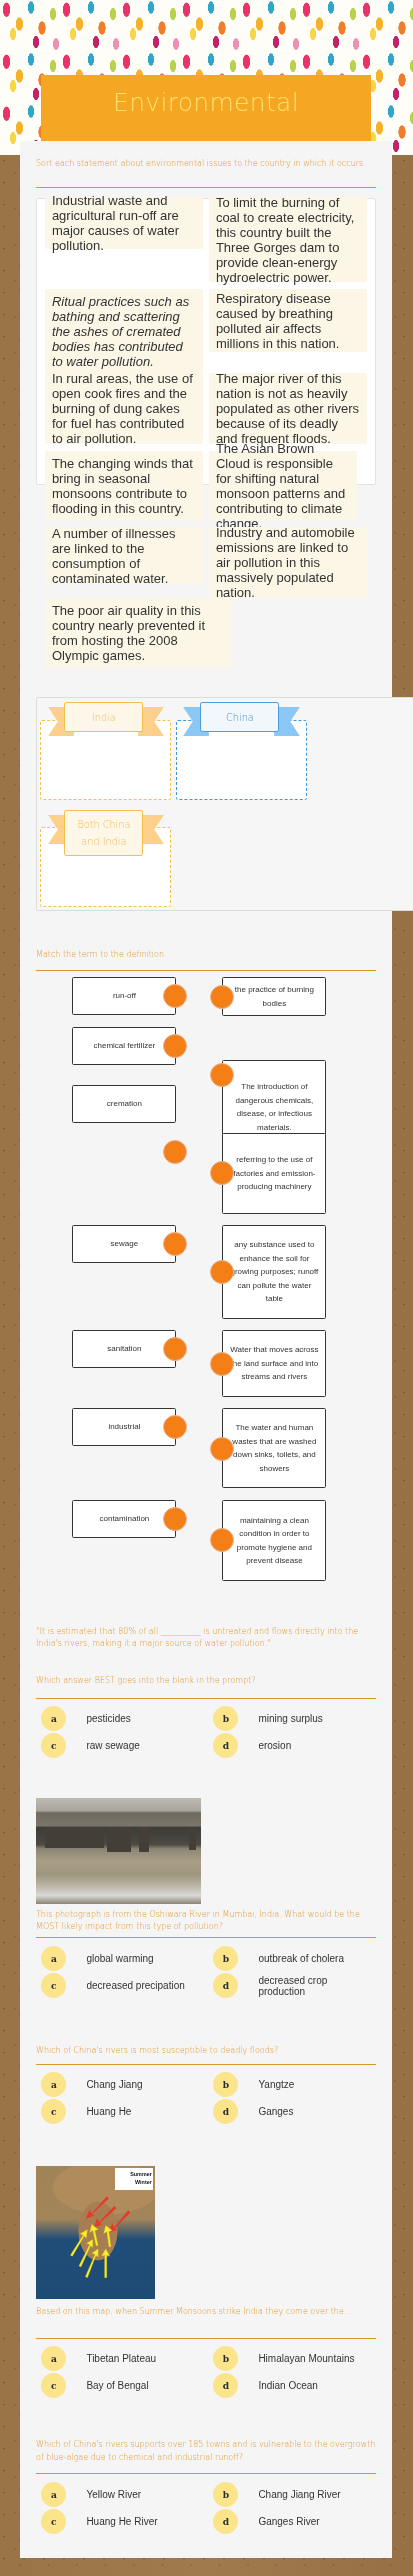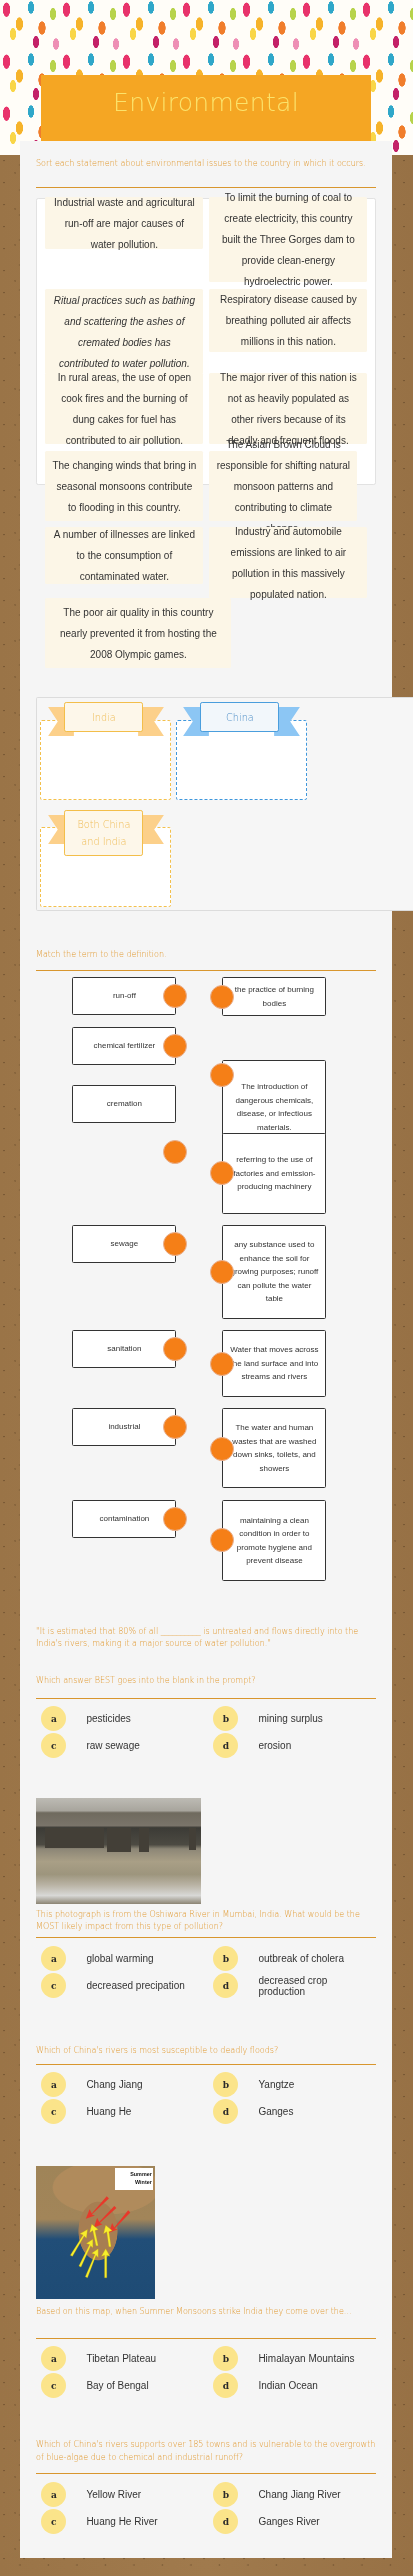--- a/index.html
+++ b/index.html
@@ -64,22 +64,22 @@
   .sort-heading { position: absolute; left: 15.6px; top: 16px; width: 340px; }
   .sort-rule { position: absolute; left: 15.6px; top: 46px; width: 340px; }
   .sort-panel {
     position: absolute; left: 16px; top: 57px; width: 340px; height: 287px;
     background: #fff; border: 0.5px solid #e2e2e2; border-radius: 2.2px;
   }
   .tile {
     position: absolute;
     background: #fcf6e7;
     color: #333;
-    font-size: 10px; line-height: 21px;
-    text-align: center;
+    font-size: 13px; line-height: 15px;
+    text-align: left;
     display: flex; align-items: center; justify-content: center;
     padding: 4.3px 6.5px;
     border-radius: 1.6px;
   }
 
   .bins-panel {
     position: absolute; left: 16px; top: 556px; width: 404px; height: 214px;
     background: #f6f6f6; border: 0.5px solid #dcdcdc; border-radius: 1.6px;
   }
   .bin {

